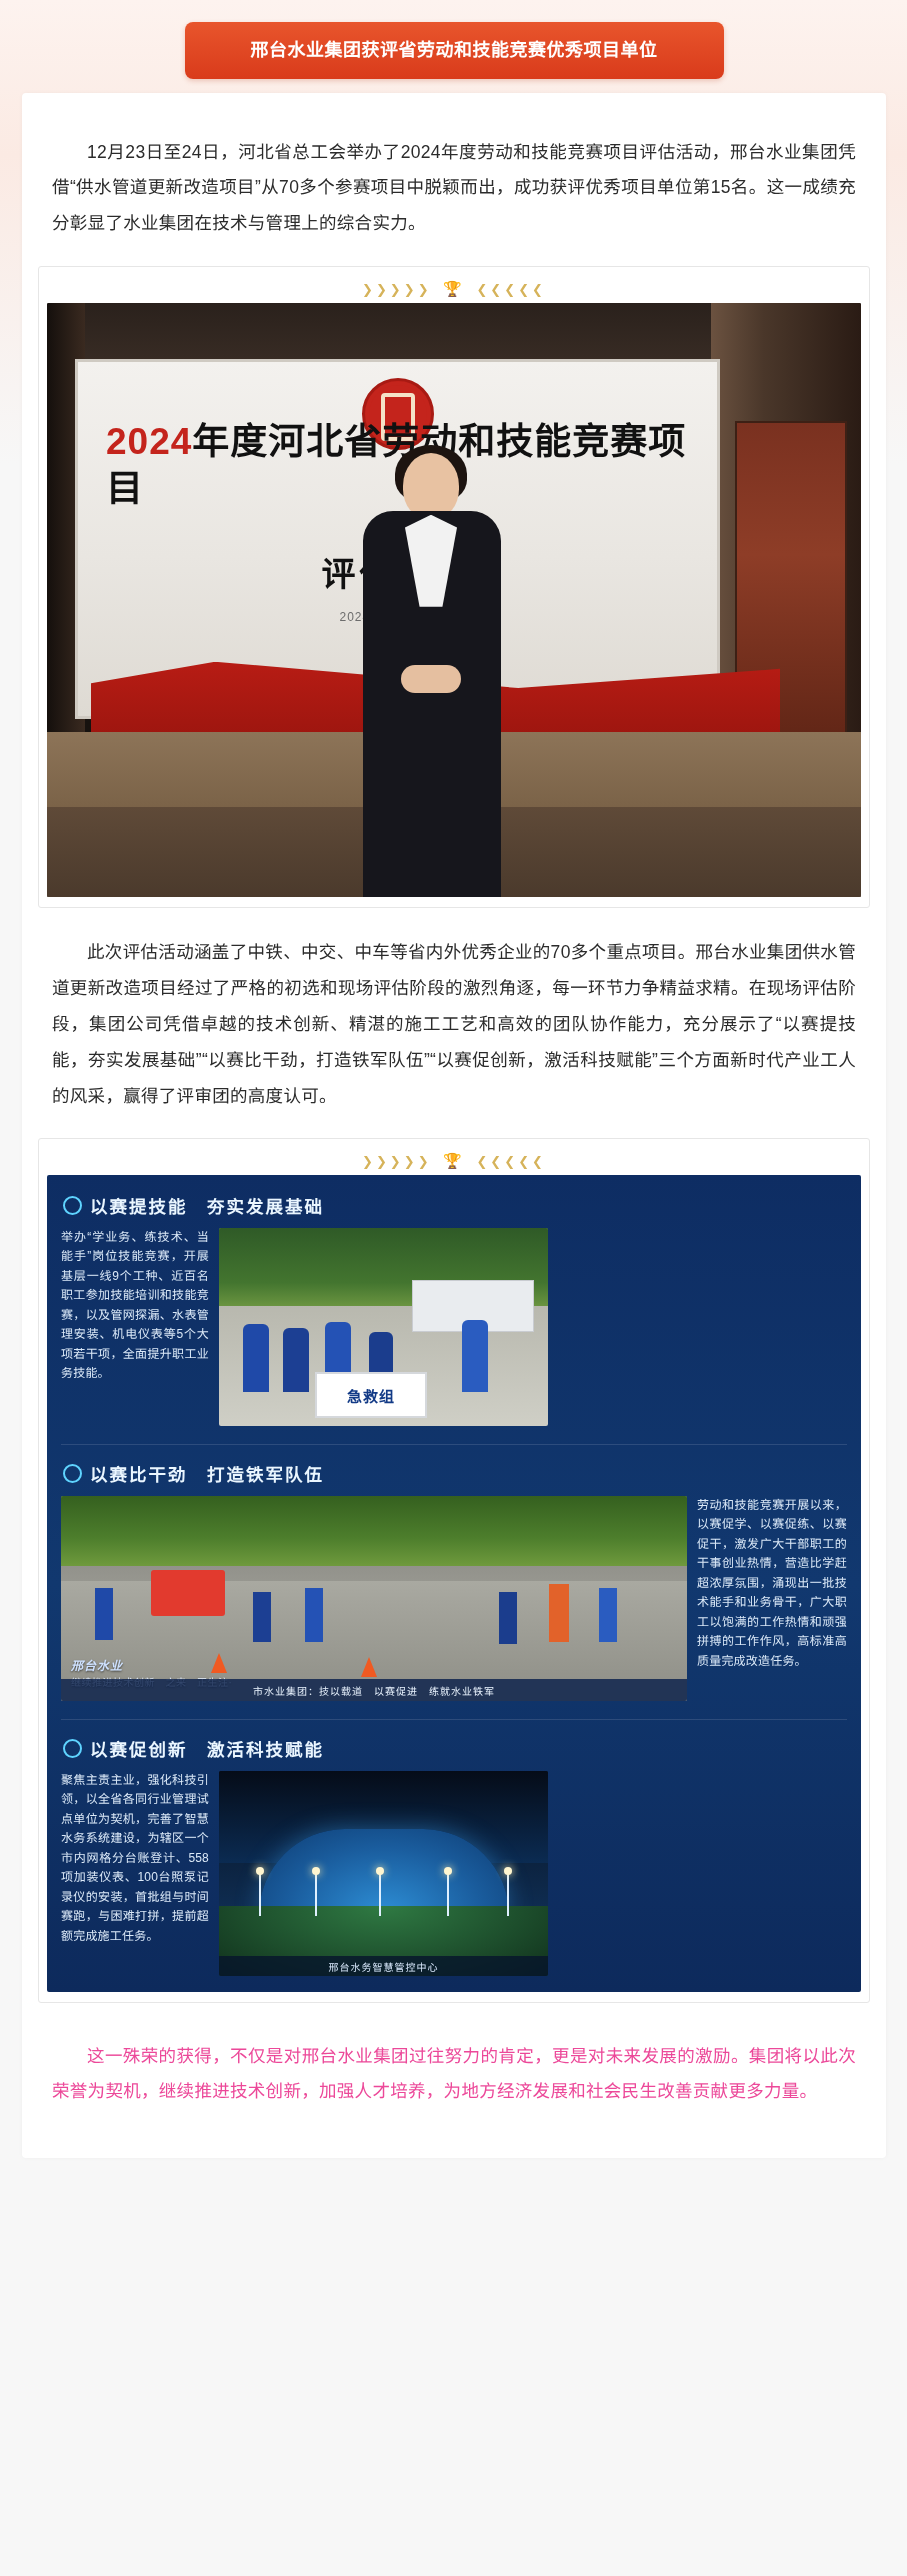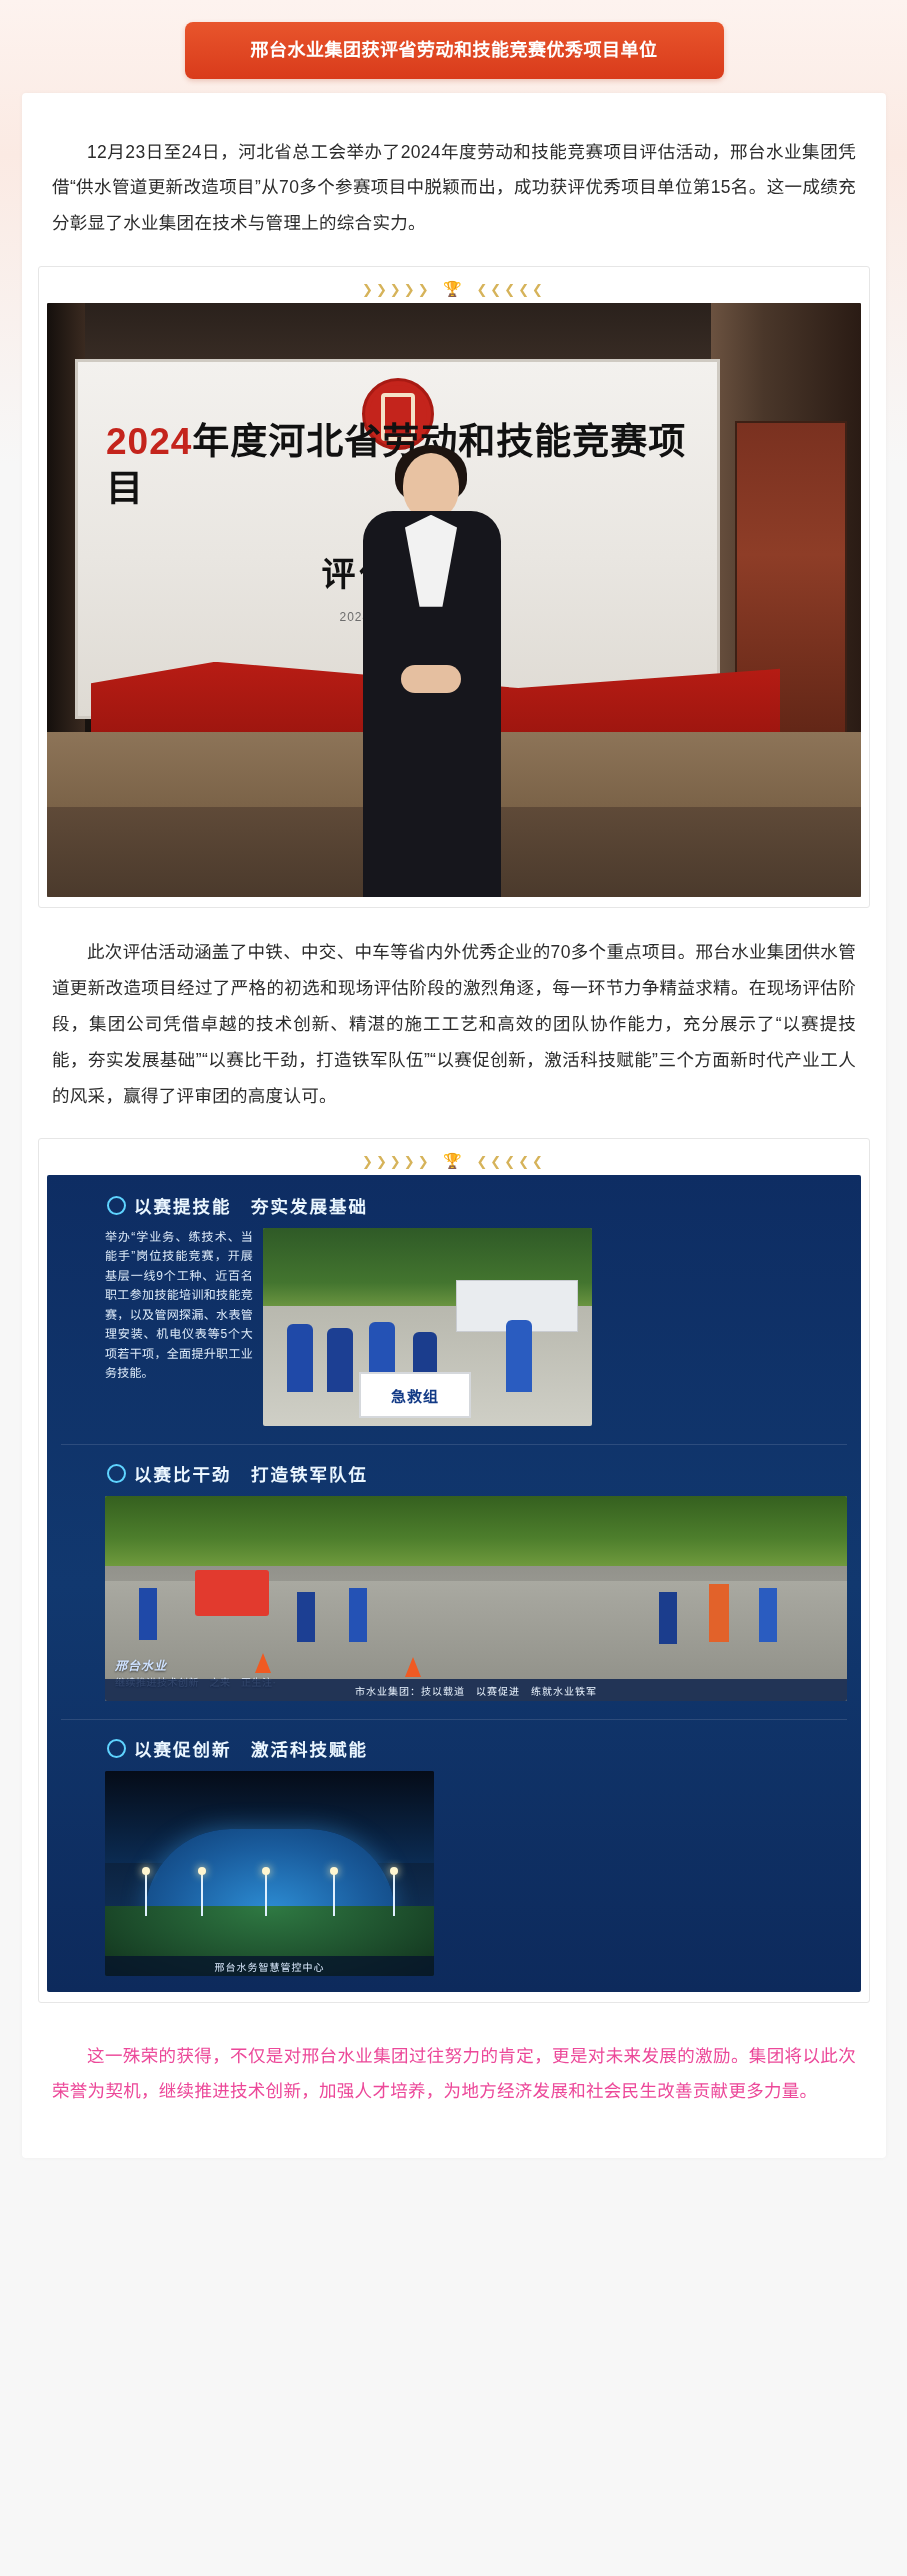--- a/index.html
+++ b/index.html
@@ -203,21 +203,21 @@
 
   
   .poster {
     width: 100%;
     background: linear-gradient(180deg, #0e2d63 0%, #11386f 50%, #0d2a5c 100%);
     border-radius: 2px;
     overflow: hidden;
     padding: 14px 0 16px 0;
     box-sizing: border-box;
   }
-  .panel { padding: 0 14px; margin-bottom: 18px; margin-left: 44px; }
+  .panel { padding: 0 14px; margin-bottom: 18px; }
   .panel:last-child { margin-bottom: 0; }
   .panel-head {
     display: flex; align-items: center; gap: 8px;
     padding: 4px 0 10px 2px;
   }
   .panel-head .ring {
     width: 19px; height: 19px; border-radius: 50%;
     border: 2.5px solid #5fd4ff; box-sizing: border-box;
     flex: 0 0 auto;
   }
@@ -411,32 +411,34 @@
                   <div class="m3"></div>
                   <div class="m4"></div>
                   <div class="m5"></div>
                   <div class="m6"></div>
                   <div class="cone1"></div>
                   <div class="cone2"></div>
                   <div class="logo">邢台水业</div>
                   <div class="tag">继续推进技术创新　之来　正生注·</div>
                   <div class="caption-bar">市水业集团：技以载道　以赛促进　练就水业铁军</div>
                 </div>
+                <div class="panel-text" style="width:150px; flex:0 0 150px;">劳动和技能竞赛开展以来，以赛促学、以赛促练、以赛促干，激发广大干部职工的干事创业热情，营造比学赶超浓厚氛围，涌现出一批技术能手和业务骨干，广大职工以饱满的工作热情和顽强拼搏的工作作风，高标准高质量完成改造任务。</div>
               </div>
             </div>
           </div>
 
           <div class="panel-divider"></div>
 
           <div class="panel">
             <div class="panel-head">
               <span class="ring"></span>
               <span class="ptxt">以赛促创新　激活科技赋能</span>
             </div>
             <div class="panel-body">
+              <div class="panel-text" style="width:148px;">聚焦主责主业，强化科技引领，以全省各同行业管理试点单位为契机，完善了智慧水务系统建设，为辖区一个市内网格分台账登计、558项加装仪表、100台照泵记录仪的安装，首批组与时间赛跑，与困难打拼，提前超额完成施工任务。</div>
               <div class="panel-photo ph-c">
                 <div class="sky"></div>
                 <div class="dome"></div>
                 <div class="ground"></div>
                 <div class="lamp" style="left:40px;"></div>
                 <div class="lamp" style="left:96px;"></div>
                 <div class="lamp" style="left:160px;"></div>
                 <div class="lamp" style="left:228px;"></div>
                 <div class="lamp" style="left:288px;"></div>
                 <div class="caption-bar">邢台水务智慧管控中心</div>

